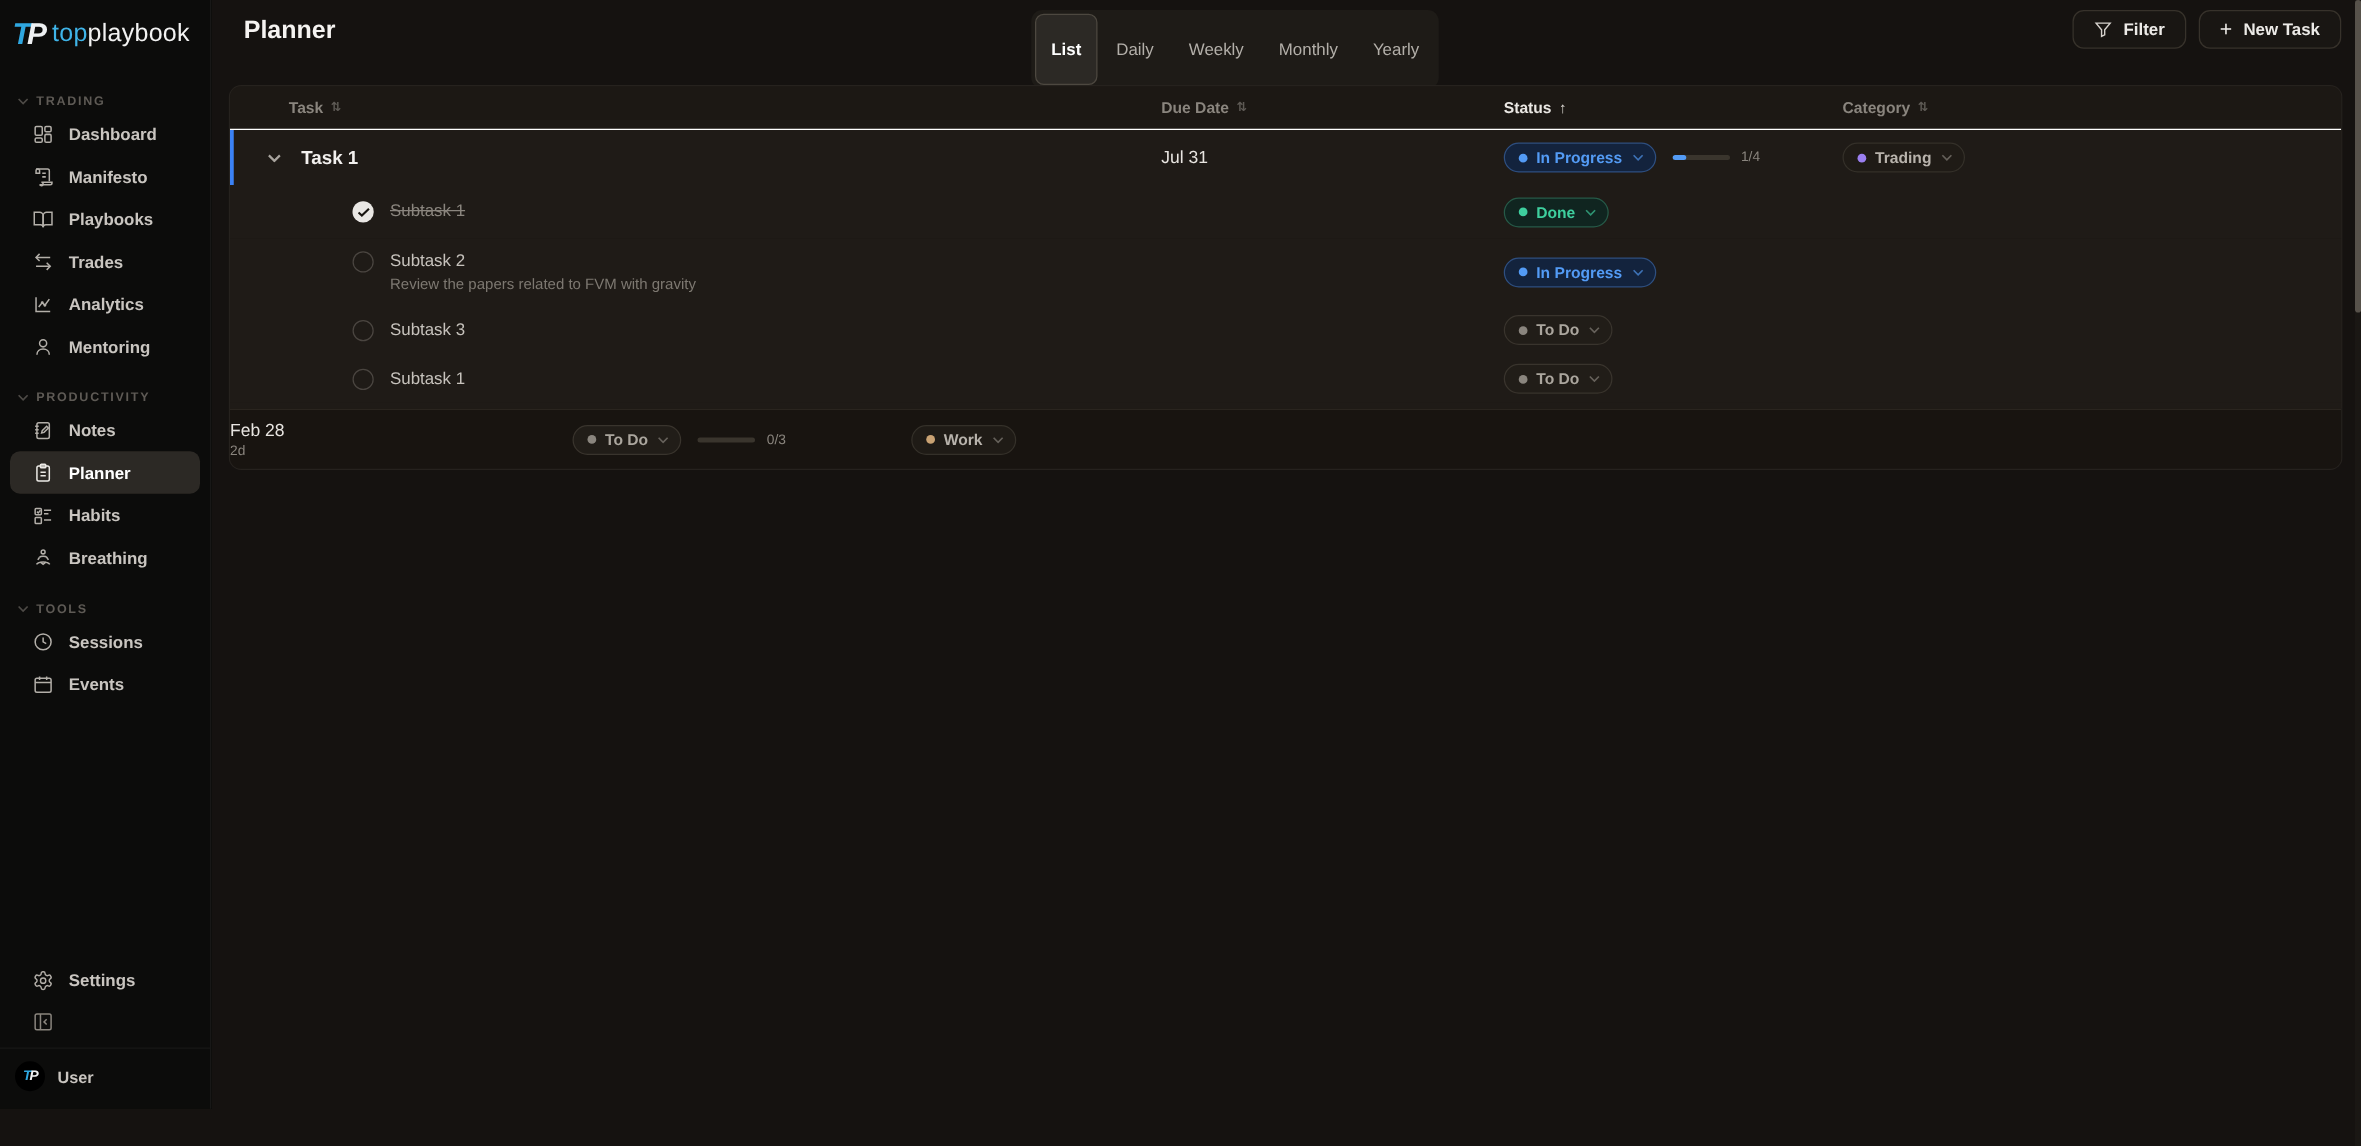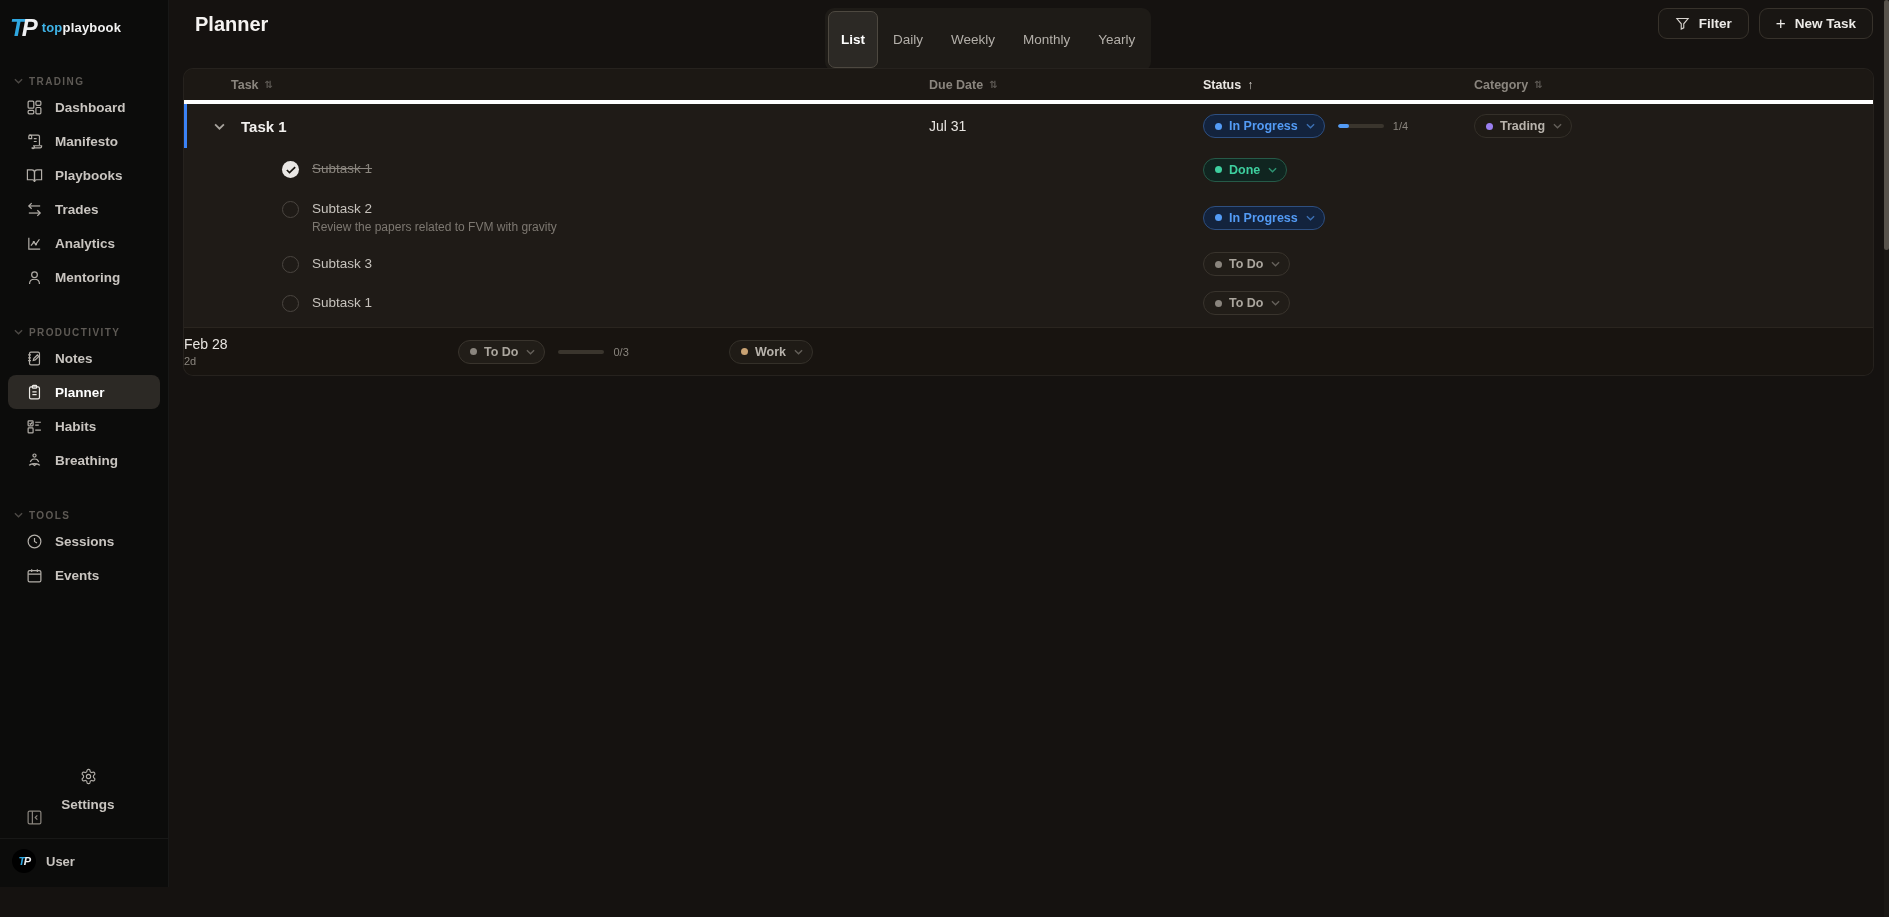--- a/index.html
+++ b/index.html
@@ -6,37 +6,37 @@
   html,body { width:1889px; height:917px; overflow:hidden; }
   body { background:#151210; font-family:"Liberation Sans","DejaVu Sans",sans-serif; color:#d6d2cd; }
 
   
   .sidebar { position:fixed; left:0; top:0; width:169px; height:887px; background:#0c0c0b;
              border-right:1px solid rgba(255,255,255,0.05); display:flex; flex-direction:column; z-index:5; }
   .logo { display:flex; align-items:center; gap:7px; padding:11px 8px 6px 10px; height:50px; }
   .logo-mark { font-style:italic; font-weight:900; font-size:24px; letter-spacing:-3px; white-space:nowrap; }
   .logo-mark .lt { color:#2fa7e0; }
   .logo-mark .lp { color:#eef0f2; }
-  .brand-text { font-size:13px; font-weight:700; letter-spacing:0.2px; white-space:nowrap; }
+  .brand-text { font-size:20px; font-weight:400; letter-spacing:0.2px; white-space:nowrap; }
   .brand-text .b1 { color:#3fb4e8; }
   .brand-text .b2 { color:#f2f2f2; }
 
   .nav { flex:0 0 auto; }
   .sec-head { display:flex; align-items:center; gap:6px; color:#5e5a55; font-size:10px; font-weight:700;
-              letter-spacing:1.4px; padding:0 0 0 14px; margin-top:29px; height:18px; }
+              letter-spacing:1.4px; padding:0 0 0 14px; margin-top:15px; height:18px; }
   .sec-head:first-child { margin-top:22px; }
   .sec-head svg { opacity:.8; }
   .nav-item { display:flex; align-items:center; gap:12px; height:34px; padding:0 10px 0 18px; margin:0 8px;
               border-radius:8px; color:#c9c5c0; font-size:13.5px; font-weight:600; cursor:pointer; }
   .nav-item svg { flex:0 0 17px; stroke:#b3afa9; }
   .nav-item.active { background:#2c2925; color:#ffffff; }
   .nav-item.active svg { stroke:#eceae6; }
 
   .side-footer { margin-top:auto; padding-bottom:10px; }
-  .side-footer .nav-item { height:32px;flex-direction:column; }
+  .side-footer .nav-item { height:32px; }
   .icon-only { display:flex; align-items:center; height:30px; padding-left:18px; margin:2px 8px 6px 8px; cursor:pointer; }
   .user-row { display:flex; align-items:center; gap:10px; padding:10px 0 4px 12px; border-top:1px solid rgba(255,255,255,0.05); }
   .avatar { width:24px; height:24px; border-radius:50%; background:#000; display:flex; align-items:center; justify-content:center;
             font-style:italic; font-weight:900; font-size:11px; letter-spacing:-1.5px; }
   .avatar .lt { color:#2fa7e0; } .avatar .lp { color:#eef0f2; }
   .user-name { font-size:13px; font-weight:600; color:#c9c5c0; }
 
   
   .topbar { position:absolute; left:169px; top:0; right:0; height:56px; }
   .page-title { position:absolute; left:26px; top:13px; font-size:20px; font-weight:700; color:#f5f3f1; }
@@ -52,21 +52,21 @@
 
   
   .table { position:absolute; left:183px; top:68px; width:1691px; border-radius:10px; overflow:hidden;
            background:#1f1b17; border:1px solid rgba(255,255,255,0.03); }
   .c-task { width:745px; display:flex; align-items:center; }
   .c-due { width:274px; }
   .c-status { width:271px; display:flex; align-items:center; }
   .c-cat { flex:1; display:flex; align-items:center; }
 
   .thead { height:35px; display:flex; align-items:center; background:#1c1814; color:#8a857e; font-size:12.5px;
-           font-weight:600; border-bottom:4px solid #ffffff; }
+           font-weight:600; border-bottom:1px solid #ffffff; }
   .thead .c-task { padding-left:47px; }
   .th { display:flex; align-items:center; gap:6px; cursor:pointer; }
   .sort-glyph { font-size:10px; color:#5e5a55; }
   .th.sorted { color:#eae7e3; font-weight:700; }
   .th.sorted .sort-glyph { color:#d6d2cd; font-size:12px; }
 
   .trow { display:flex; align-items:center; position:relative; }
   .parent-row { height:44px; background:#1f1b17; }
   .parent-row .c-task { padding-left:30px; gap:16px; }
   .parent-row.selected::before { content:""; position:absolute; left:0; top:0; width:3px; height:100%; background:#3b82f6; }

